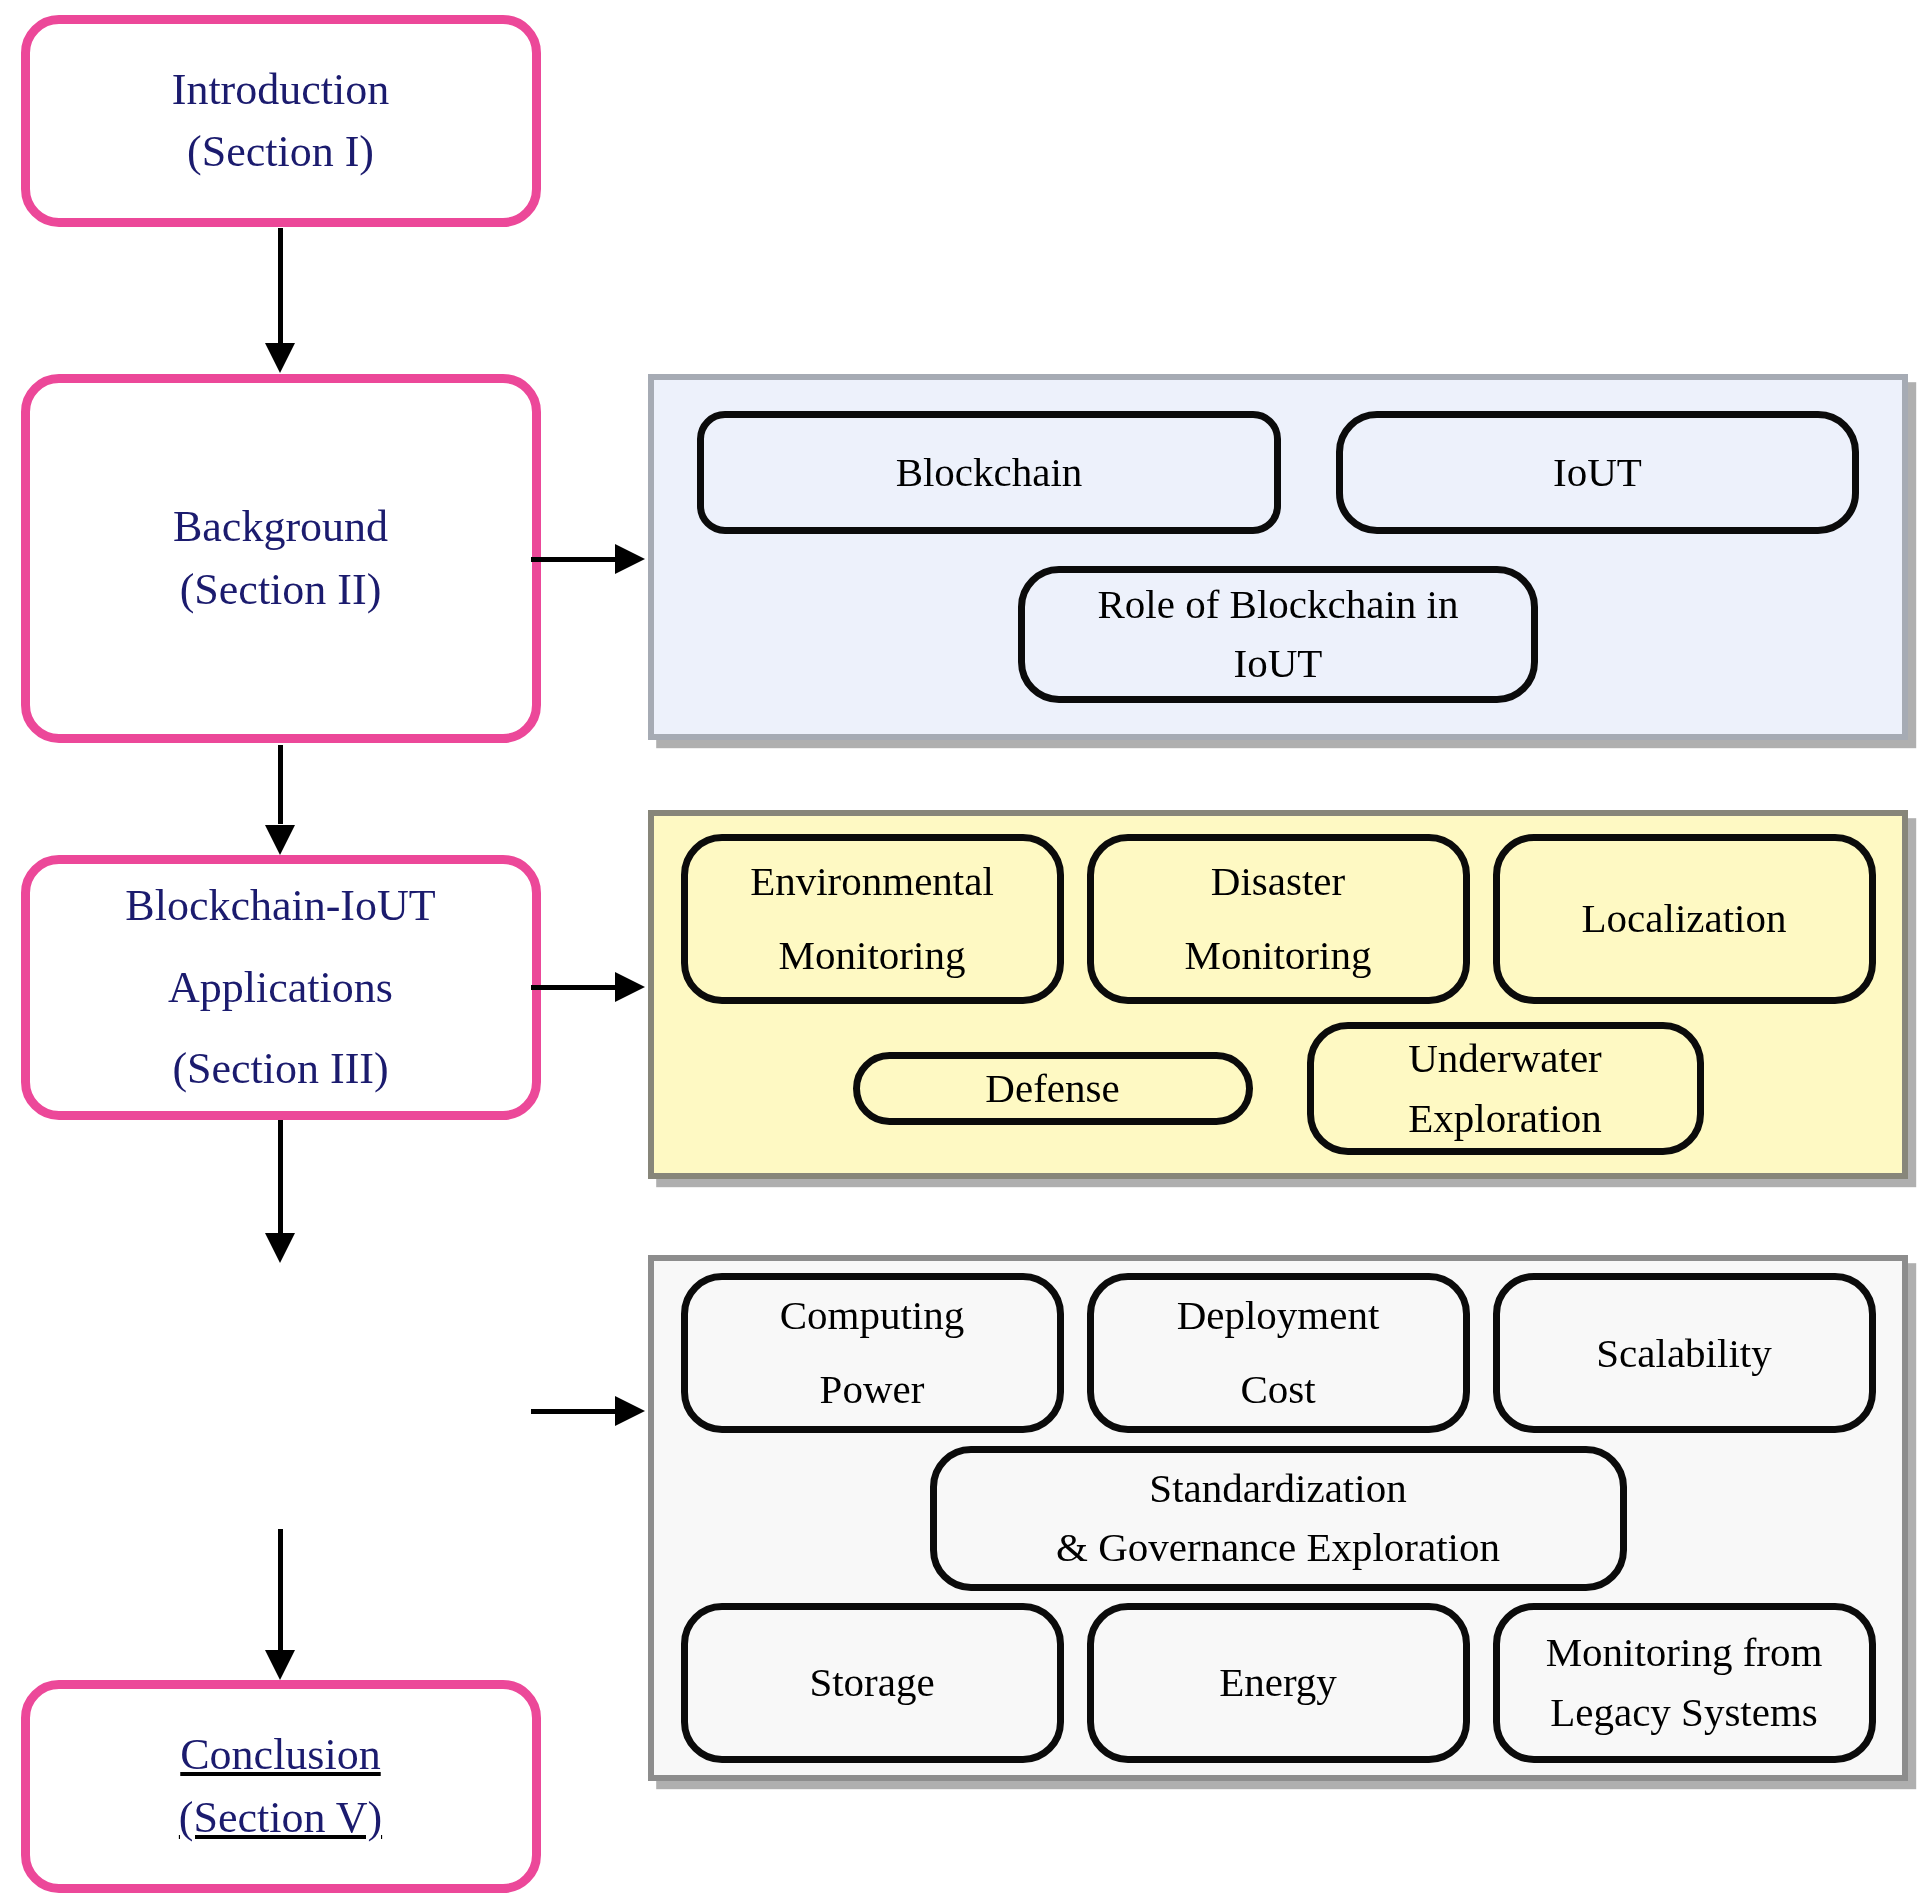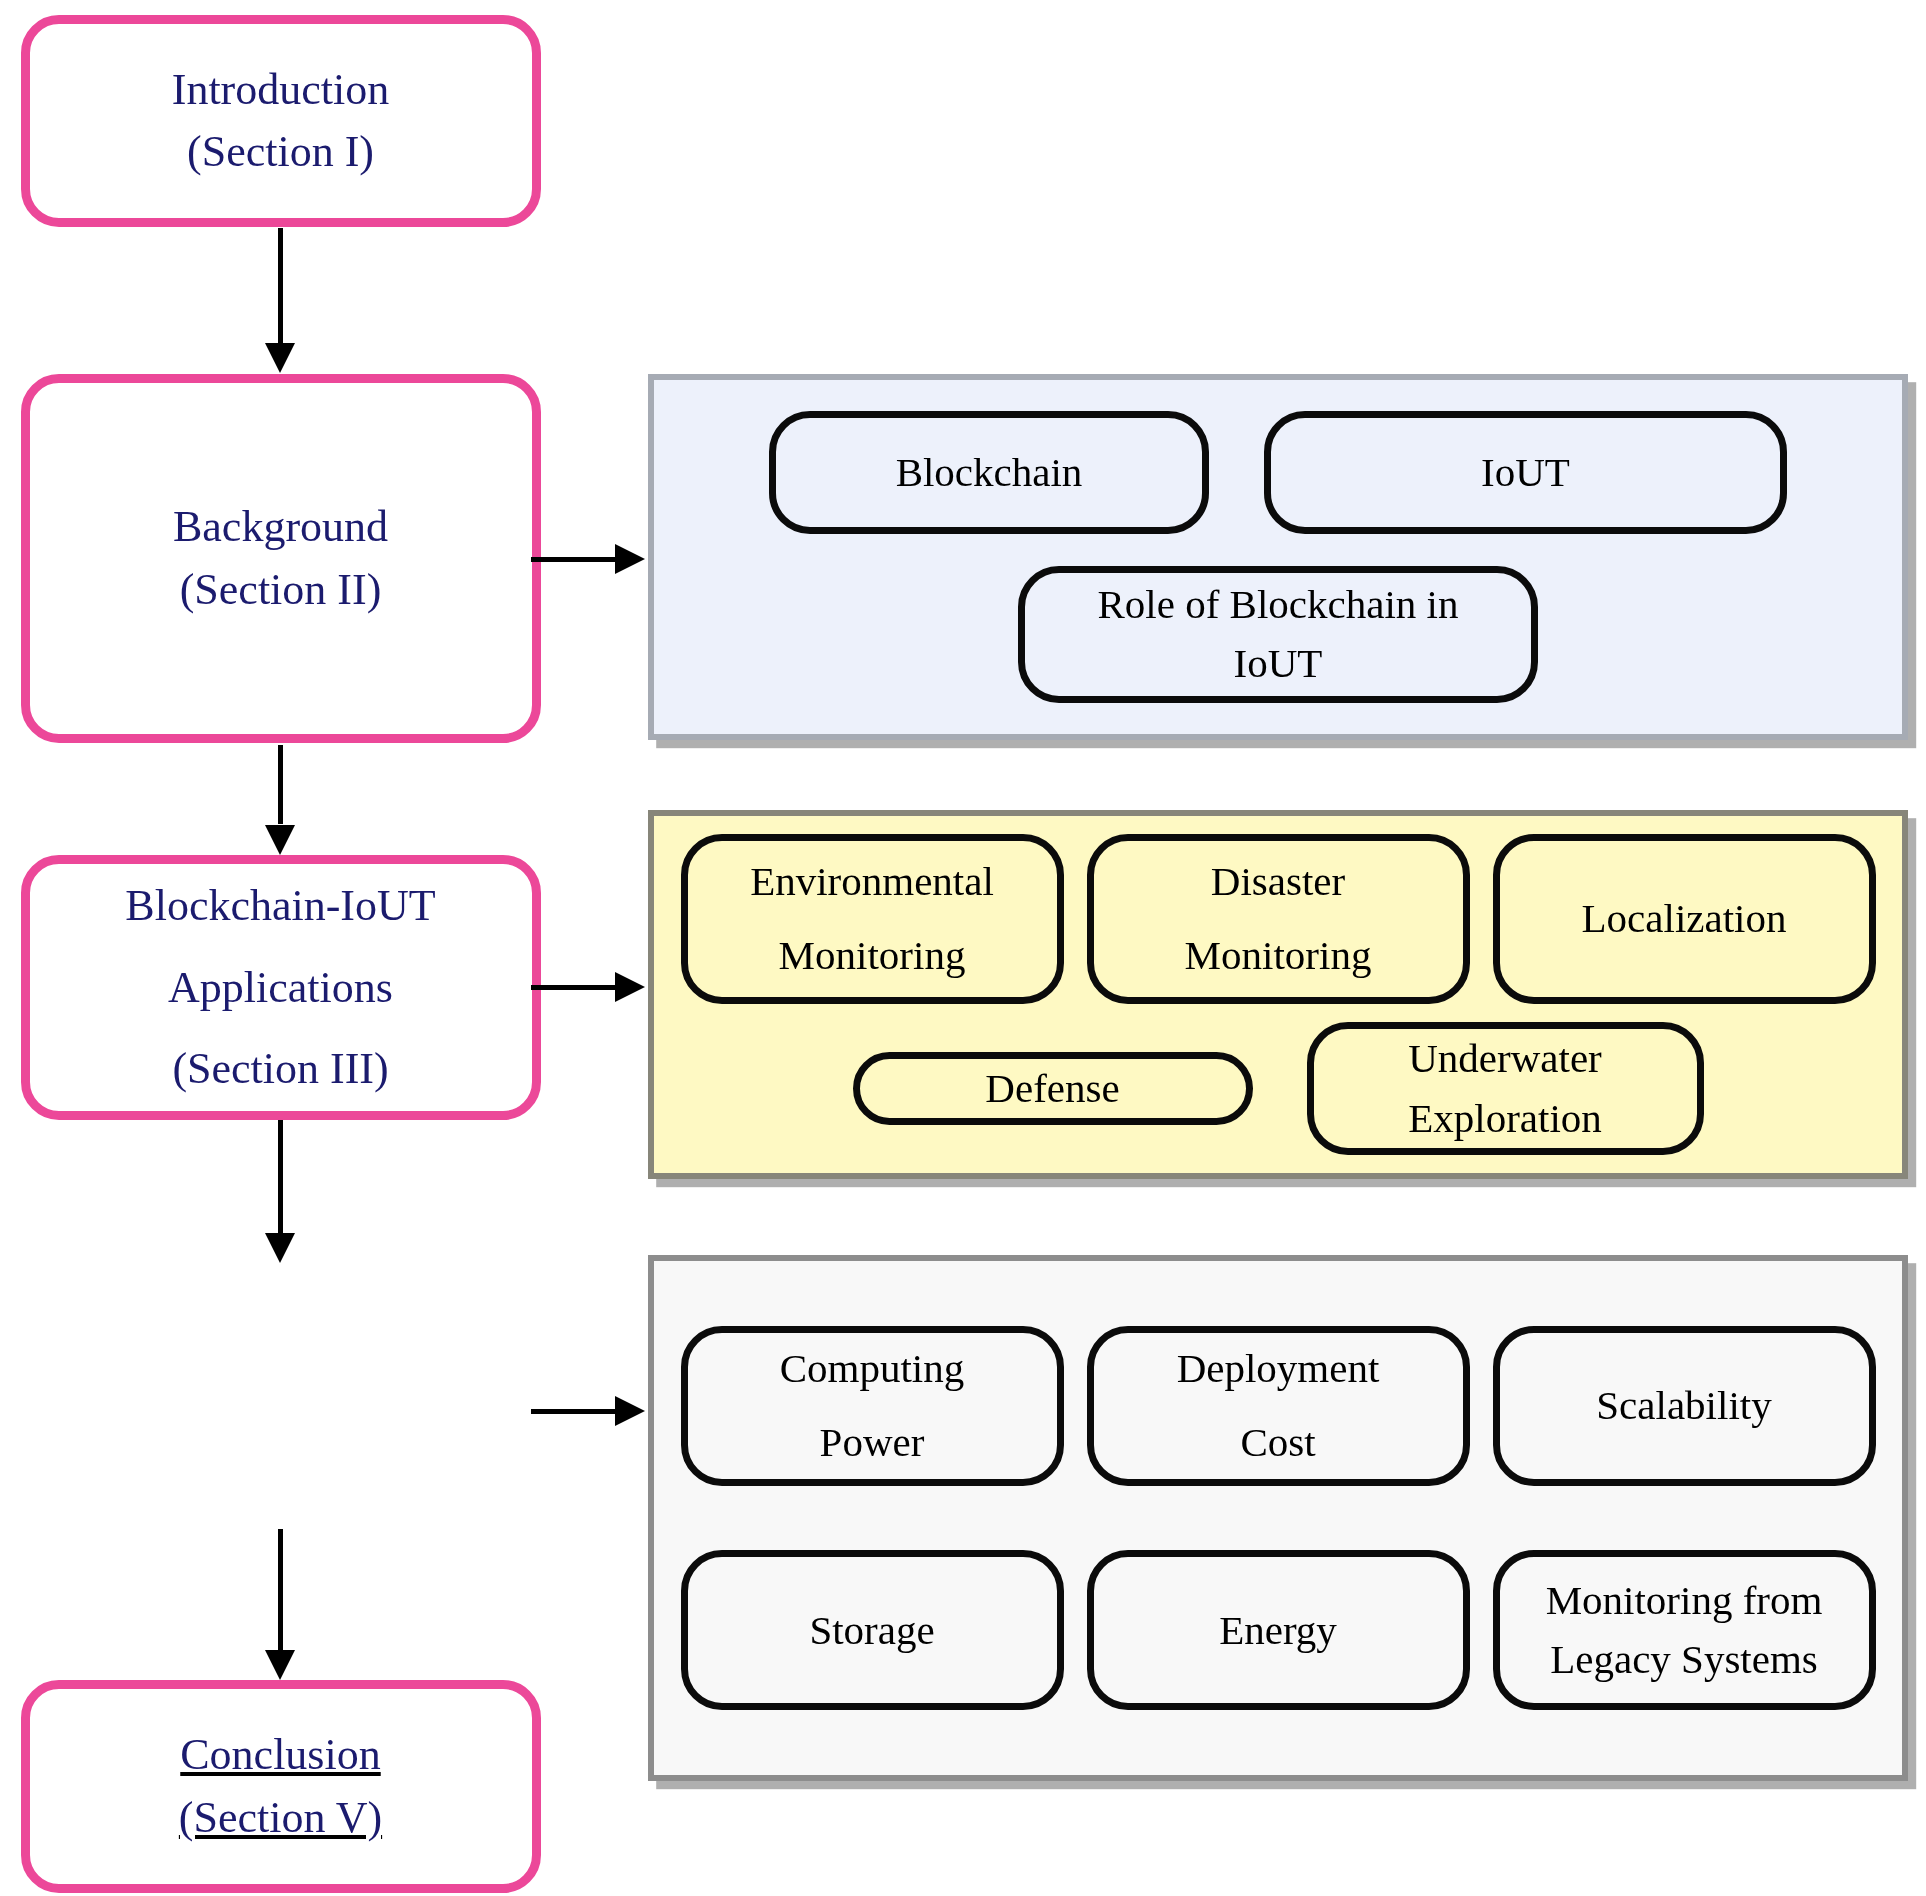--- a/index.html
+++ b/index.html
@@ -92,21 +92,21 @@
     font-size: 41px;
     line-height: 1.45;
     white-space: pre-line;
     padding: 0 13.7px;
   }
   .pill.lh-tall { line-height: 1.8; }
 
   
   .p1r1 { gap: 55px; height: 123px; }
   .p1r2 { height: 137px; }
-  .pill.w770  { width: 440px; }
+  .pill.w770  { width: 584px; border-radius: 28px; }
   .pill.w765  { width: 523px; }
   .pill.w760  { width: 520px; }
   
   .p2r1 { gap: 23px; height: 170px; }
   .p2r2 { gap: 54px; height: 133px; align-items: center; }
   .pill.w585  { width: 400px; }
   .pill.w580  { width: 397px; }
   
   .p3r1, .p3r3 { gap: 23px; height: 160px; }
   .p3r2 { height: 145px; }
@@ -224,20 +224,24 @@
   </div>
 
   <div class="panel" id="panel-challenges">
     <div class="prow p3r1">
       <div class="pill w560 lh-tall">Computing
 Power</div>
       <div class="pill w560 lh-tall">Deployment
 Cost</div>
       <div class="pill w560">Scalability</div>
     </div>
+    <div class="prow p3r2">
+      <div class="pill w1020">Standardization
+&amp; Governance Exploration</div>
+    </div>
     <div class="prow p3r3">
       <div class="pill w560">Storage</div>
       <div class="pill w560">Energy</div>
       <div class="pill w560">Monitoring from
 Legacy Systems</div>
     </div>
   </div>
 
 </div>
 

